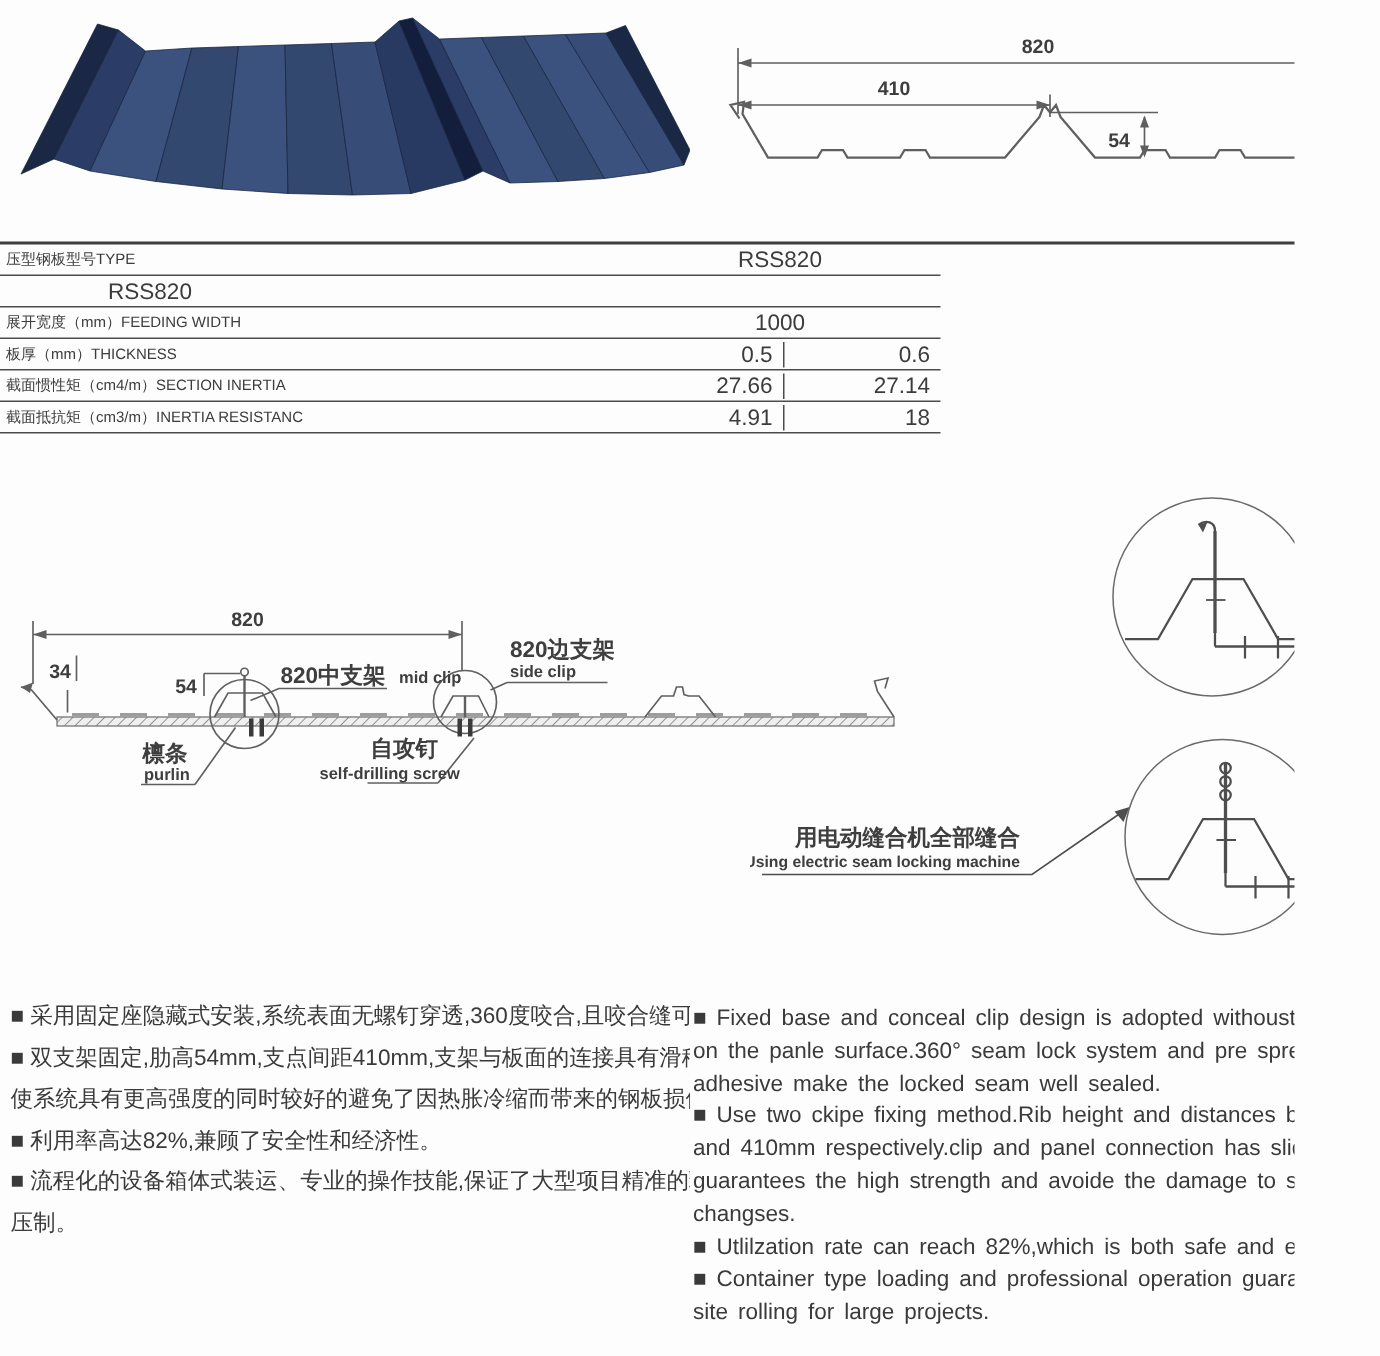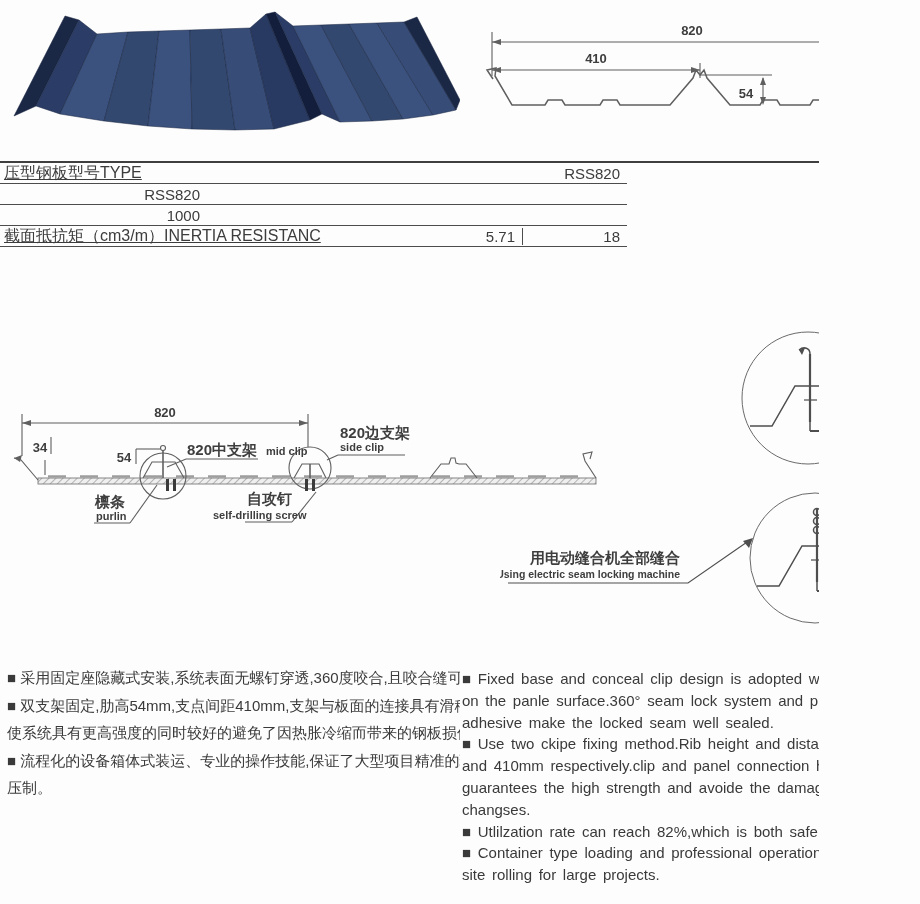--- a/index.html
+++ b/index.html
@@ -1,30 +1,30 @@
 <!DOCTYPE html>
 <html><head>
 <meta charset="utf-8">
 <style>
   html,body{margin:0;padding:0;background:#fdfdfd;}
   #page{position:relative;width:819px;height:904px;overflow:hidden;background:#fdfdfd;
-        font-family:"Liberation Sans",sans-serif;color:#3c3c3c;}
+        font-family:"Liberation Sans",sans-serif;color:#3c3c3c;padding-left:44px;}
   .abs{position:absolute;}
   svg text{fill:#3e3e3e;}
   .dim{font-size:13px;font-weight:600;}
   .zhlab{font-size:15px;font-weight:600;}
   .enlab{font-size:11px;font-weight:600;}
   .ennote{font-size:10.5px;font-weight:600;}
 
   
   #spec-table{position:absolute;left:0;top:161px;width:920px;height:129px;border-top:2px solid #3f3f3f;box-sizing:border-box;}
   #table-left{position:absolute;left:0;top:0;width:627px;}
   .trow{display:flex;height:21px;border-bottom:1px solid #4c4c4c;align-items:center;box-sizing:border-box;}
-  .tlabel{flex:1;padding-left:4px;font-size:16px;white-space:nowrap;overflow:hidden;text-decoration:underline;}
-  .tmerged{width:200px;text-align:right;padding-right:7px;font-size:15px;}
+  .tlabel{flex:1;padding-left:4px;font-size:10px;white-space:nowrap;overflow:hidden;}
+  .tmerged{width:200px;text-align:center;padding-right:7px;font-size:15px;}
   .tv{width:105px;text-align:right;padding-right:7px;font-size:15px;box-sizing:border-box;}
   .tv2{border-left:1px solid #4c4c4c;}
   #table-right{position:absolute;left:627px;top:0;width:293px;height:126px;border-left:2px solid #4c4c4c;box-sizing:border-box;}
   .rcell{height:63px;border-bottom:2px solid #4c4c4c;display:flex;flex-direction:column;justify-content:center;
          text-align:right;font-size:14px;line-height:17px;box-sizing:border-box;}
 
   
   #features-zh{position:absolute;left:7px;top:664px;width:453px;font-size:15px;line-height:27.5px;color:#3a3a3a;}
   #features-zh .line{white-space:nowrap;overflow:hidden;}
   #features-en{position:absolute;left:462px;top:668px;width:470px;font-size:15px;line-height:21.8px;color:#3a3a3a;word-spacing:2.5px;}
@@ -91,25 +91,36 @@
   <div id="spec-table">
     <div id="table-left">
       <div class="trow">
         <div class="tlabel">压型钢板型号TYPE</div>
         <div class="tmerged">RSS820</div>
       </div>
       <div class="trow">
         <div class="tmerged">RSS820</div>
       </div>
       <div class="trow">
+        <div class="tlabel">展开宽度（mm）FEEDING WIDTH</div>
         <div class="tmerged">1000</div>
       </div>
       <div class="trow">
+        <div class="tlabel">板厚（mm）THICKNESS</div>
+        <div class="tv">0.5</div>
+        <div class="tv tv2">0.6</div>
+      </div>
+      <div class="trow">
+        <div class="tlabel">截面惯性矩（cm4/m）SECTION INERTIA</div>
+        <div class="tv">27.66</div>
+        <div class="tv tv2">27.14</div>
+      </div>
+      <div class="trow">
         <div class="tlabel">截面抵抗矩（cm3/m）INERTIA RESISTANC</div>
-        <div class="tv">5.71</div>
+        <div class="tv">4.91</div>
         <div class="tv tv2">18</div>
       </div>
     </div>
   </div>
 
   <svg class="abs" style="left:0;top:392px" width="620" height="146" viewBox="0 0 620 146">
     <defs>
       <pattern id="hatch" width="5" height="5" patternUnits="userSpaceOnUse" patternTransform="rotate(45)">
         <rect width="5" height="5" fill="#efefef"></rect>
         <line x1="0" y1="0" x2="0" y2="5" stroke="#8a8a8a" stroke-width="1.2"></line>
@@ -216,20 +227,21 @@
     </g>
     <polygon points="253,213 243,216 249,223" fill="#4e4e4e"></polygon>
     <text x="180" y="238" text-anchor="end" class="zhlab">用电动缝合机全部缝合</text>
     <text x="180" y="253" text-anchor="end" class="ennote">Using electric seam locking machine</text>
   </svg>
 
   <div id="features-zh">
     <div class="line">■ 采用固定座隐藏式安装,系统表面无螺钉穿透,360度咬合,且咬合缝可预制</div>
     <div class="line">■ 双支架固定,肋高54mm,支点间距410mm,支架与板面的连接具有滑移功能,</div>
     <div class="line">使系统具有更高强度的同时较好的避免了因热胀冷缩而带来的钢板损伤。</div>
+    <div class="line">■ 利用率高达82%,兼顾了安全性和经济性。</div>
     <div class="line">■ 流程化的设备箱体式装运、专业的操作技能,保证了大型项目精准的现场</div>
     <div class="line">压制。</div>
   </div>
 
   <div id="features-en">
     <div class="line">■ Fixed base and conceal clip design is adopted withoust screw penetration</div>
     <div class="line">on the panle surface.360° seam lock system and pre spread pressure-sensitive</div>
     <div class="line">adhesive make the locked seam well sealed.</div>
     <div class="line">■ Use two ckipe fixing method.Rib height and distances between pivots 54mm</div>
     <div class="line">and 410mm respectively.clip and panel connection has sliding function.Which</div>

